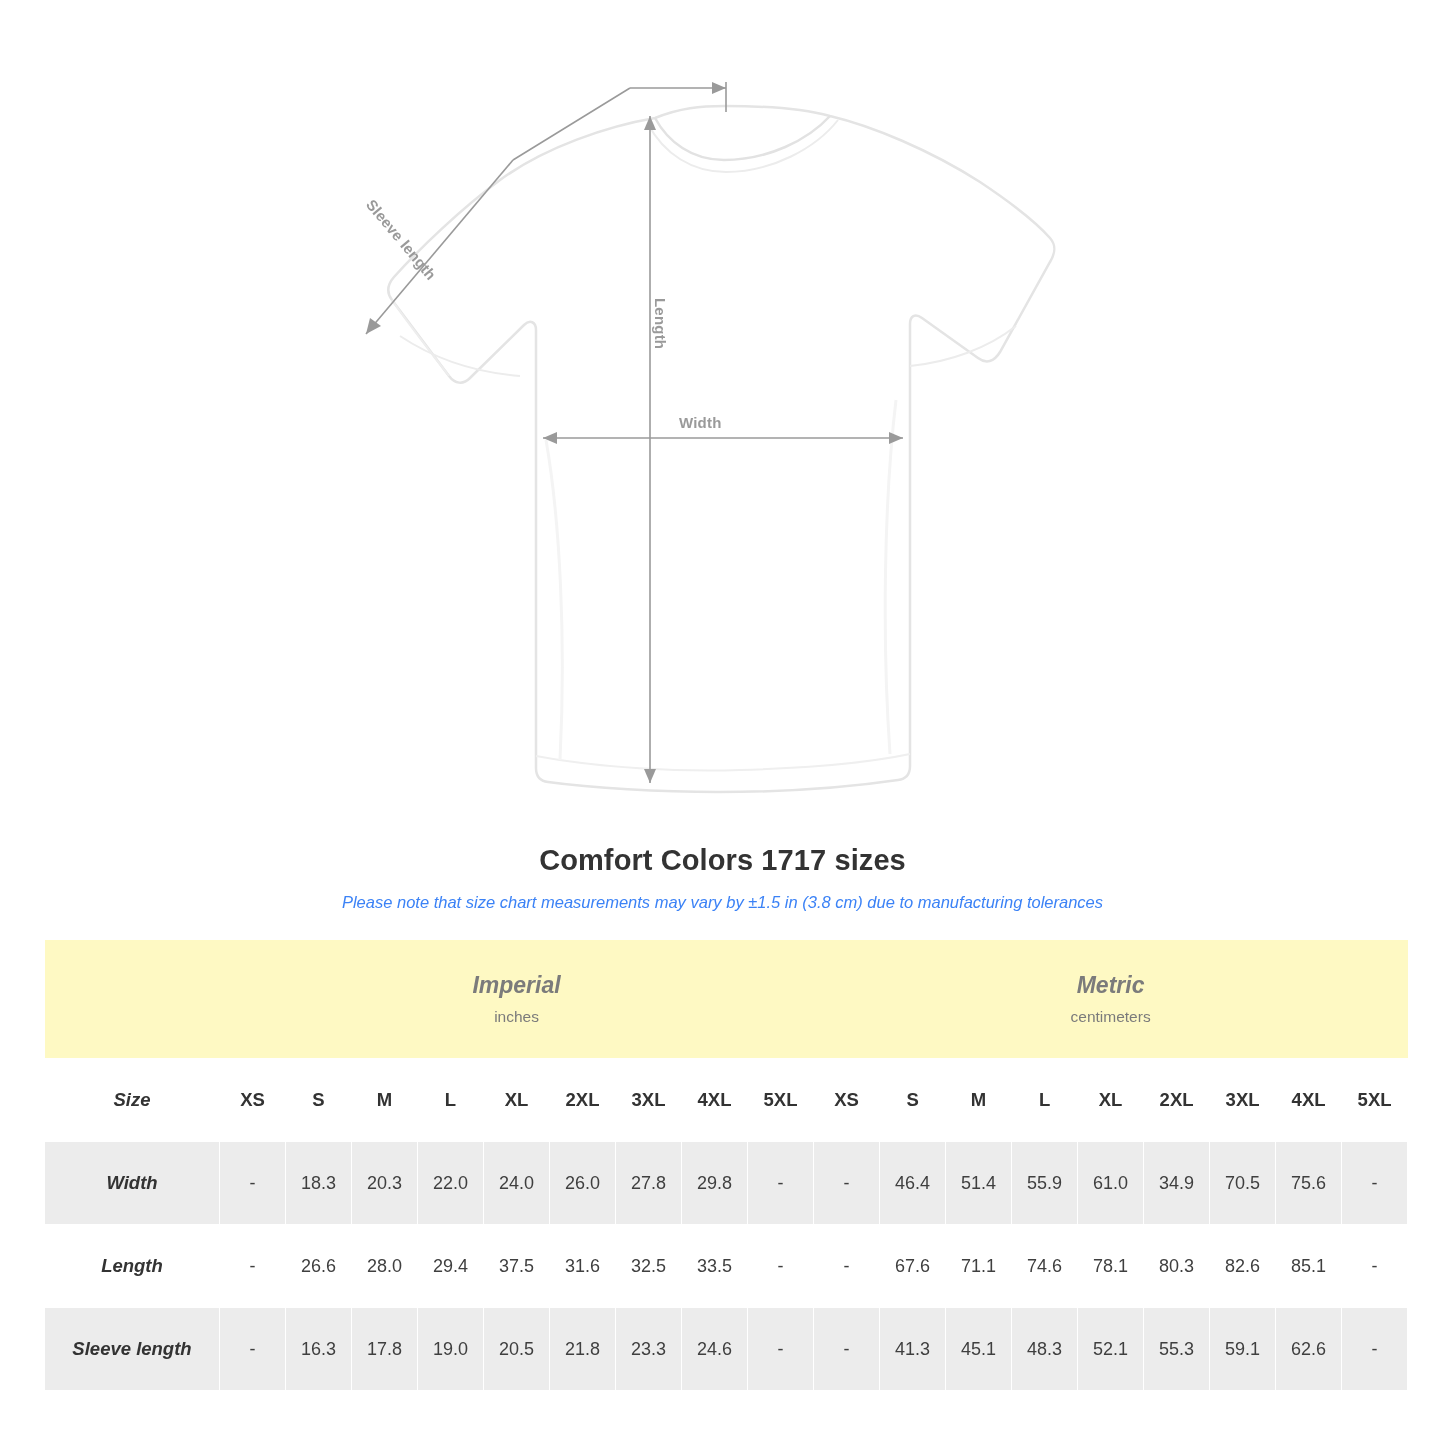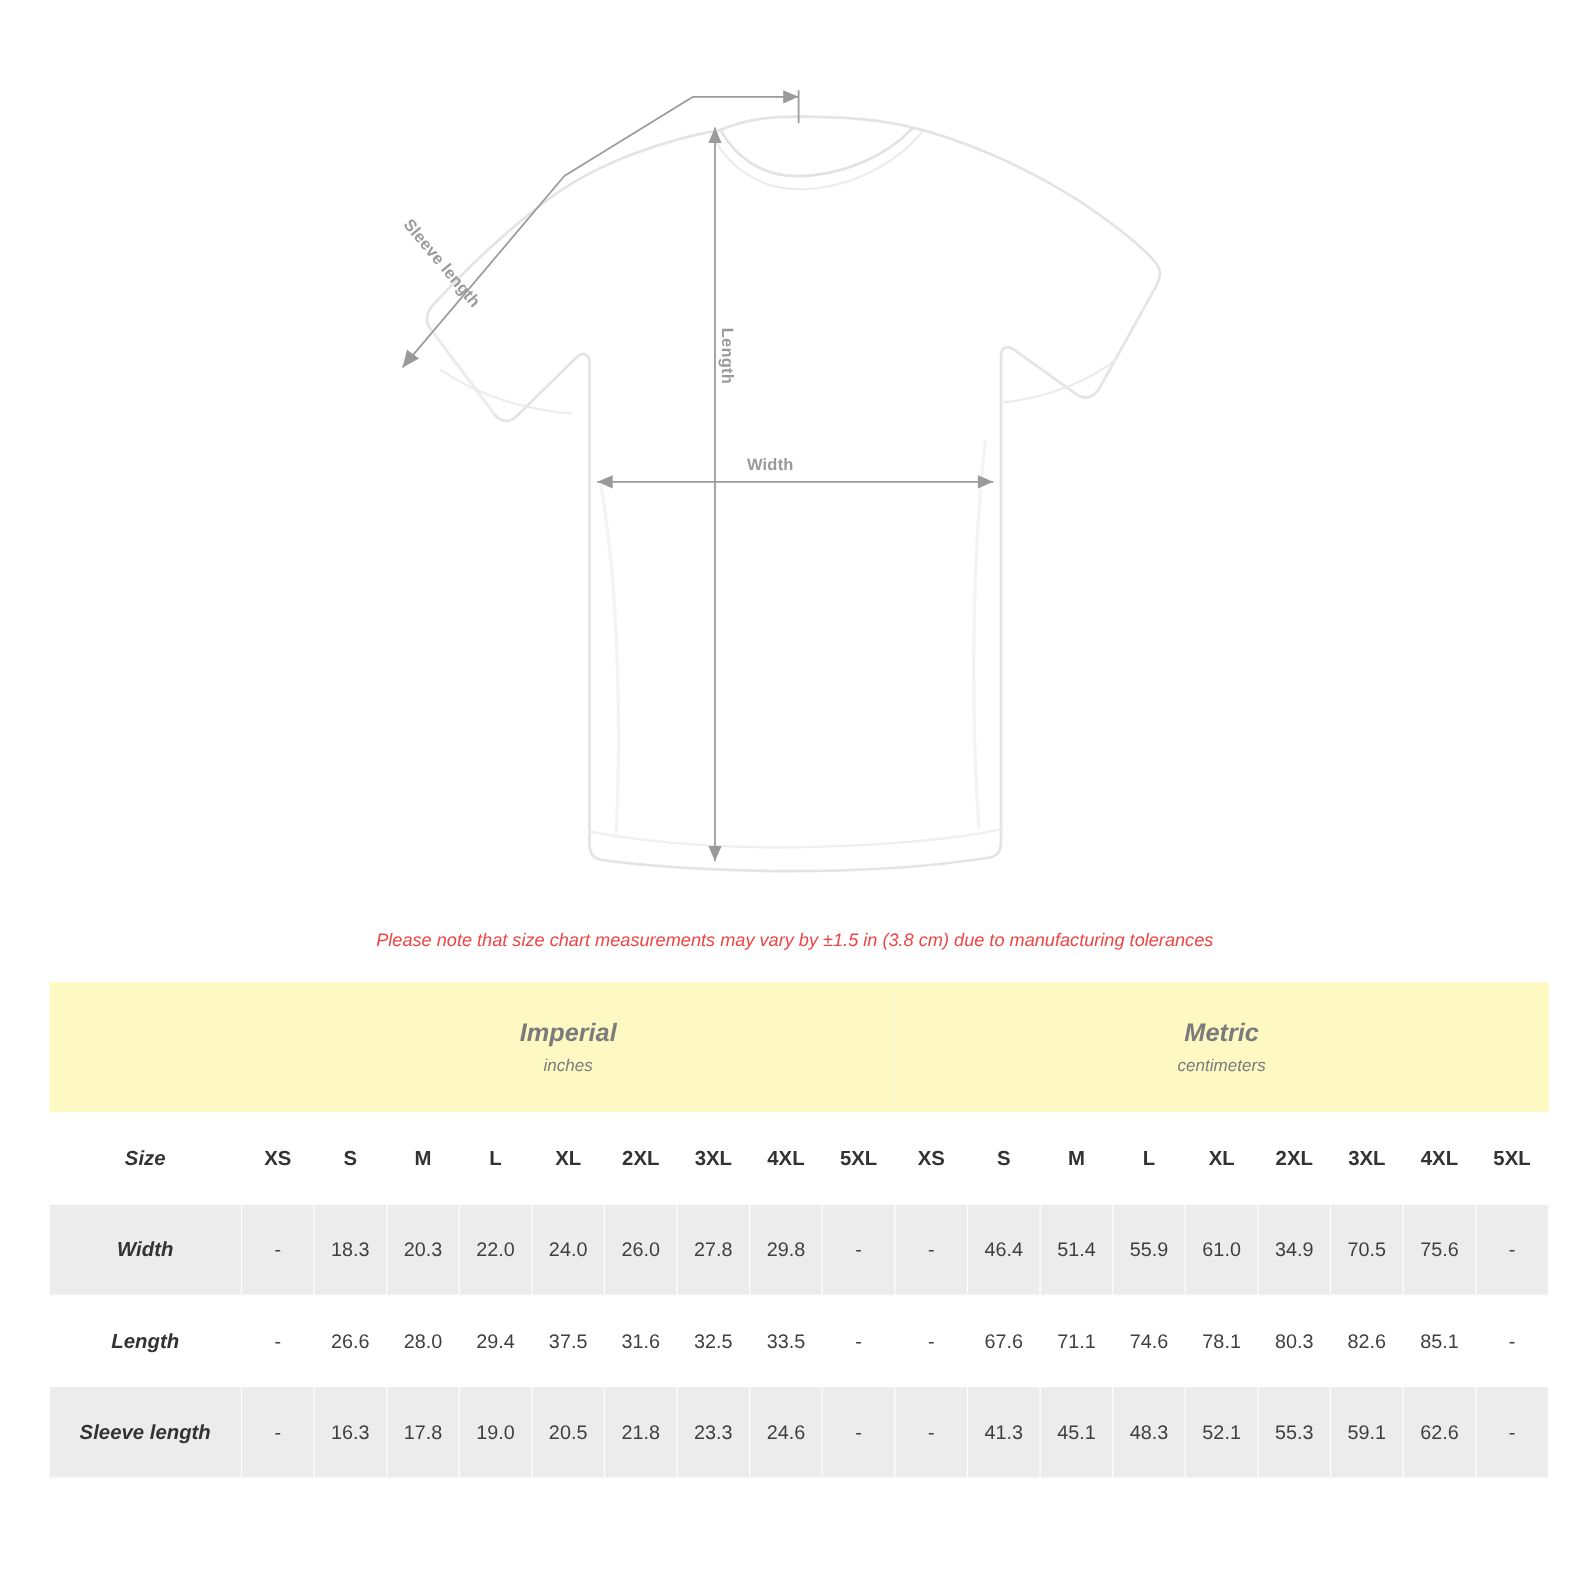--- a/index.html
+++ b/index.html
@@ -55,21 +55,21 @@
   }
   #chart-title {
     font-size: 29px;
     font-weight: bold;
     color: #333333;
     letter-spacing: .1px;
   }
   #chart-note {
     font-size: 16.5px;
     font-style: italic;
-    color: #ef4444;
+    color: #3b82f6;
     margin-top: 16px;
   }
 
   
   #size-table-wrap {
     margin: 28px 44px 0 44px;
   }
   table {
     border-collapse: collapse;
     width: 1357px;
@@ -82,21 +82,20 @@
     text-align: center;
   }
   .unit-name {
     font-size: 23px;
     font-style: italic;
     font-weight: bold;
     color: #7b7b7b;
   }
   .unit-sub {
     font-size: 15.5px;
-    font-style: italic;
     color: #7b7b7b;
     margin-top: 9px;
   }
   tbody tr { height: 83px; }
   tbody td {
     text-align: center;
     vertical-align: middle;
     font-size: 18px;
     color: #3f3f3f;
     border: 1px solid #ffffff;
@@ -178,20 +177,21 @@
       <path d="M726 88 l-14 -6 l0 12 z" fill="#9a9a9a" stroke="none"></path>
     </g>
   </svg>
 
   <div class="dim-label" id="label-width">Width</div>
   <div class="dim-label" id="label-length">Length</div>
   <div class="dim-label" id="label-sleeve">Sleeve length</div>
 </div>
 
 <div id="title-block">
+  <div id="chart-title">Comfort Colors 1717 sizes</div>
   <div id="chart-note">Please note that size chart measurements may vary by ±1.5 in (3.8 cm) due to manufacturing tolerances</div>
 </div>
 
 <div id="size-table-wrap">
   <table>
     <colgroup>
       <col style="width:175px">
       <col span="9" style="width:66px">
         <col style="width:66px">
         <col style="width:66px">

